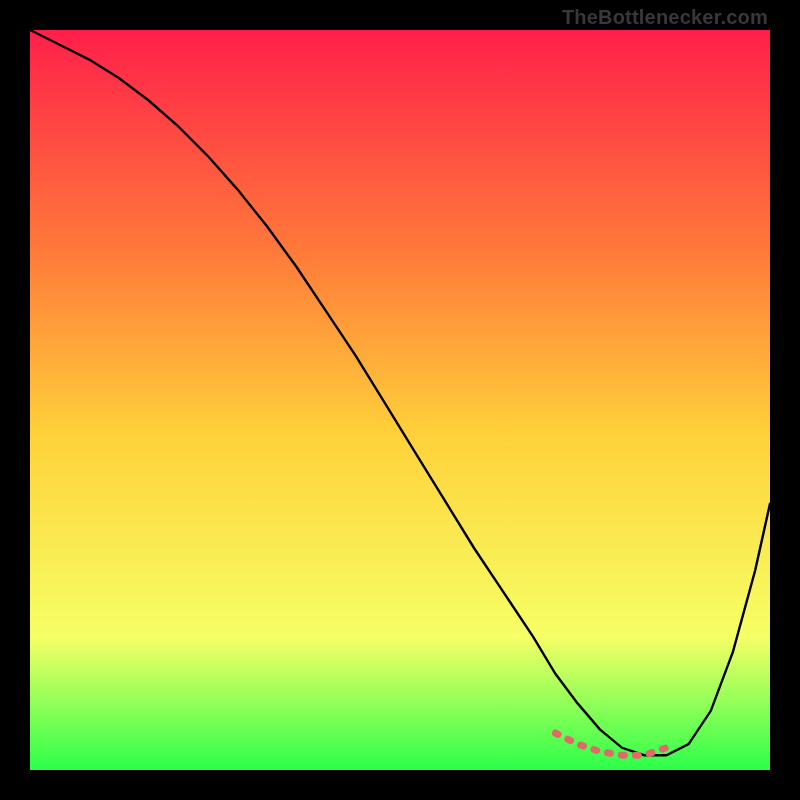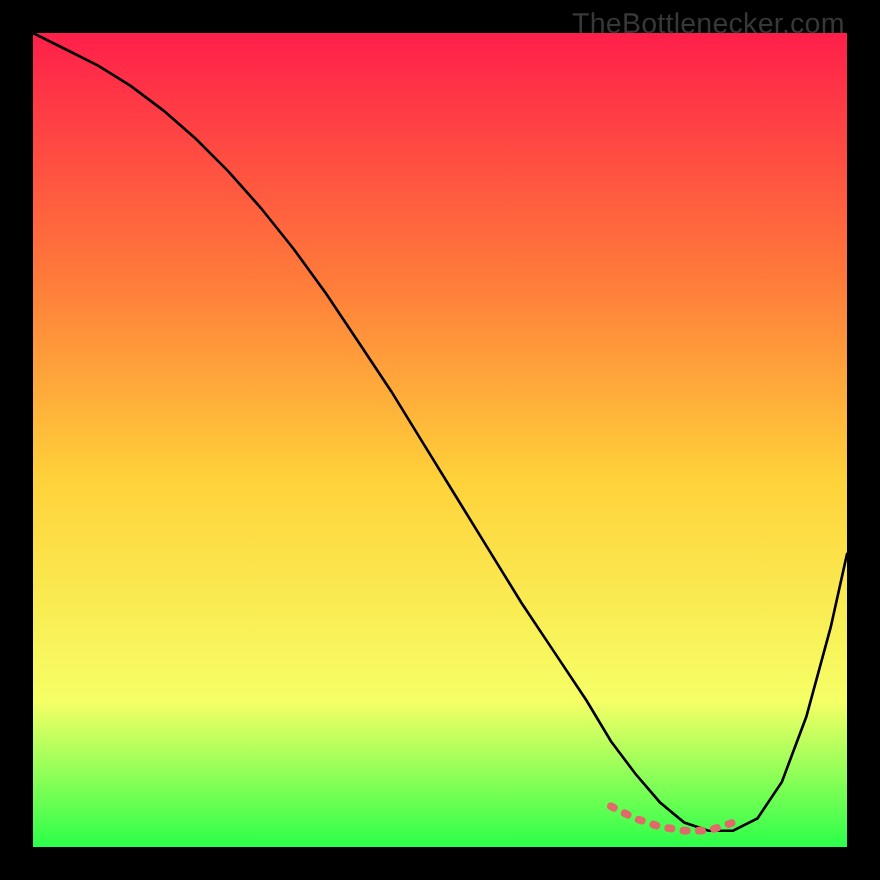--- a/index.html
+++ b/index.html
@@ -24,22 +24,22 @@
     left: 0;
     top: 0;
     width: 740px;
     height: 740px;
   }
   .watermark {
     position: absolute;
     top: 6px;
     right: 32px;
     color: #383838;
-    font-size: 26px;
-    font-weight: 400;
+    font-size: 20px;
+    font-weight: 700;
     letter-spacing: 0.2px;
     user-select: none;
   }
 </style>
 </head>
 <body>
 
 <div class="frame">
   <svg class="plot" viewBox="0 0 740 740" preserveAspectRatio="none">
     <defs>

